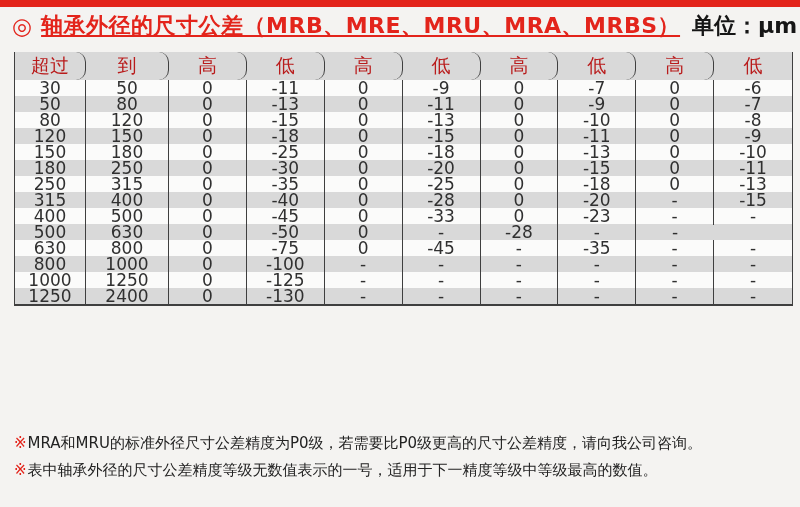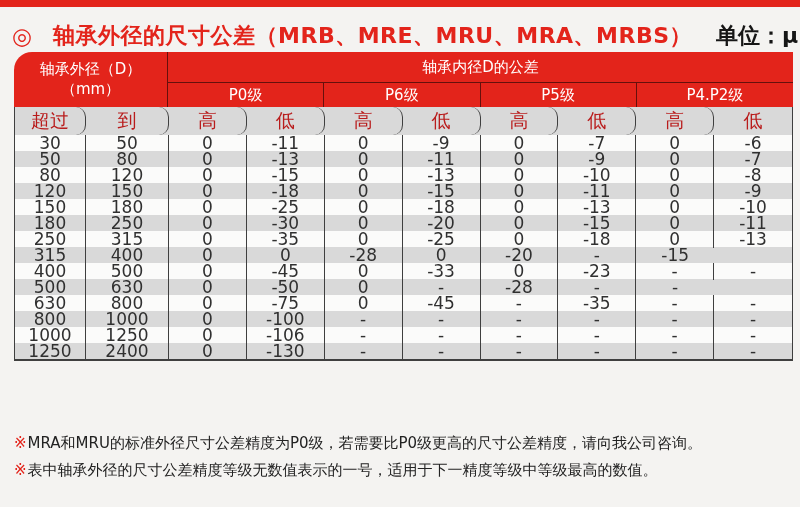--- a/index.html
+++ b/index.html
@@ -10,21 +10,21 @@
   }
   *{box-sizing:border-box;}
   html,body{margin:0;padding:0;}
   body{font-family:"DejaVu Sans","Liberation Sans",sans-serif;}
   .page{position:relative;width:800px;height:507px;background:#f4f3f1;overflow:hidden;}
 
   .top-bar{position:absolute;top:0;left:0;width:800px;height:7px;background:var(--accent-red);}
 
   .title-row{position:absolute;top:11px;left:12px;display:flex;align-items:center;white-space:nowrap;}
   .title-icon{color:var(--accent-red);font-size:23px;font-weight:bold;line-height:1;margin-right:9px;}
-  .title{margin:12px;color:var(--accent-red);font-size:22px;font-weight:bold;letter-spacing:.5px;line-height:1.2;}
+  .title{margin:0;color:var(--accent-red);font-size:22px;font-weight:bold;letter-spacing:.5px;line-height:1.2;text-decoration:underline;}
   .unit{color:#161616;font-size:22px;font-weight:bold;margin-left:12px;}
 
   .table{position:absolute;left:14px;top:52px;width:779px;}
   .gridcols{display:grid;grid-template-columns:71px 83px repeat(8,1fr);}
 
   .red-header{display:grid;grid-template-columns:71px 83px repeat(8,1fr);
     grid-template-rows:31px 24px;background:var(--accent-red);color:#fff;
     border-radius:18px 0 0 0;overflow:hidden;}
   .cell-od{grid-column:1/3;grid-row:1/3;display:flex;flex-direction:column;align-items:center;
     justify-content:center;font-size:15px;line-height:1.3;border-right:1px solid rgba(0,0,0,.55);}
@@ -57,31 +57,20 @@
 <div class="page">
   <div class="top-bar"></div>
 
   <div class="title-row">
     <span class="title-icon">◎</span>
     <h1 class="title">轴承外径的尺寸公差（MRB、MRE、MRU、MRA、MRBS）</h1>
     <span class="unit">单位：μm</span>
   </div>
 
   <div class="table">
-    <div class="red-header">
-      <div class="cell-od">
-        <div>轴承外径（D）</div>
-        <div>（mm）</div>
-      </div>
-      <div class="cell-group">轴承内径D的公差</div>
-      <div class="cell-grade g0">P0级</div>
-      <div class="cell-grade g1">P6级</div>
-      <div class="cell-grade g2">P5级</div>
-      <div class="cell-grade g3">P4.P2级</div>
-    </div>
 
     <div class="lower">
       <div class="subheader gridcols">
         <div class="hcell">超过</div>
         <div class="hcell">到</div>
         <div class="hcell">高</div>
         <div class="hcell">低</div>
         <div class="hcell">高</div>
         <div class="hcell">低</div>
         <div class="hcell">高</div>
@@ -172,20 +161,21 @@
             <div class="cell">-25</div>
             <div class="cell">0</div>
             <div class="cell">-18</div>
             <div class="cell">0</div>
             <div class="cell last">-13</div>
           </div>
           <div class="trow gridcols">
             <div class="cell">315</div>
             <div class="cell">400</div>
             <div class="cell">0</div>
+            <div class="cell">-40</div>
             <div class="cell">0</div>
             <div class="cell">-28</div>
             <div class="cell">0</div>
             <div class="cell">-20</div>
             <div class="cell">-</div>
             <div class="cell last">-15</div>
           </div>
           <div class="trow gridcols">
             <div class="cell">400</div>
             <div class="cell">500</div>
@@ -230,21 +220,21 @@
             <div class="cell">-</div>
             <div class="cell">-</div>
             <div class="cell">-</div>
             <div class="cell">-</div>
             <div class="cell last">-</div>
           </div>
           <div class="trow gridcols">
             <div class="cell">1000</div>
             <div class="cell">1250</div>
             <div class="cell">0</div>
-            <div class="cell">-106</div>
+            <div class="cell">-125</div>
             <div class="cell">-</div>
             <div class="cell">-</div>
             <div class="cell">-</div>
             <div class="cell">-</div>
             <div class="cell">-</div>
             <div class="cell last">-</div>
           </div>
           <div class="trow gridcols">
             <div class="cell">1250</div>
             <div class="cell">2400</div>

